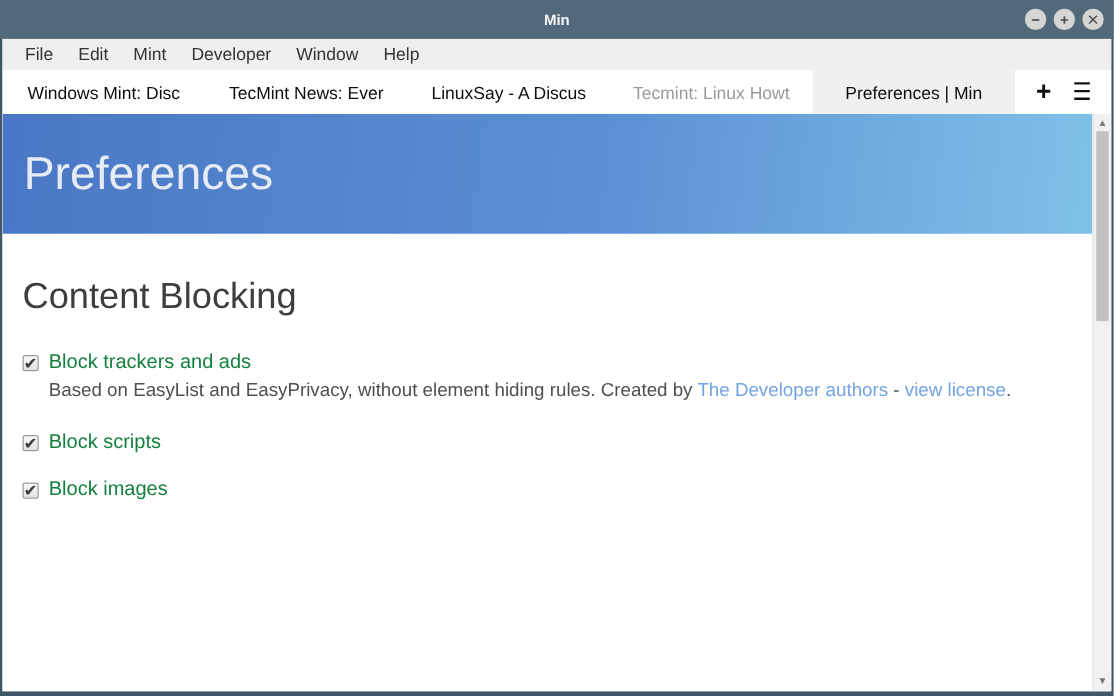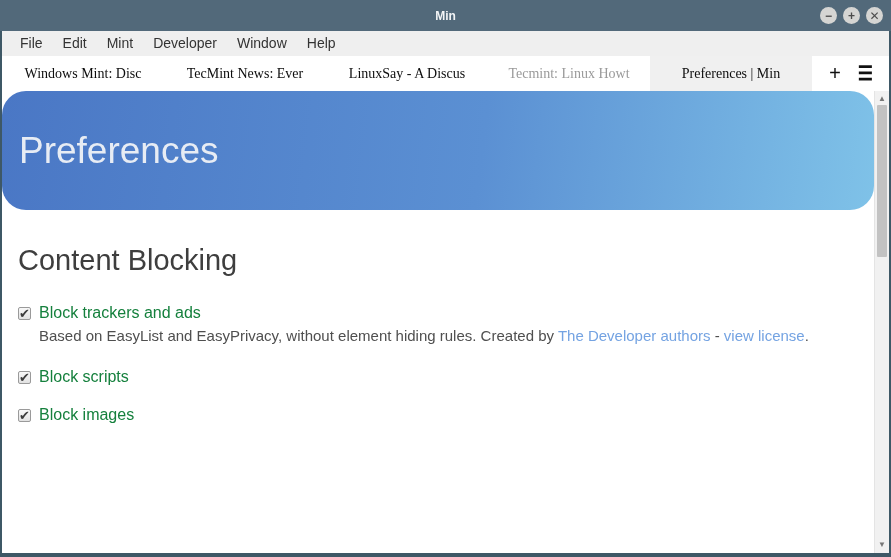--- a/index.html
+++ b/index.html
@@ -39,40 +39,40 @@
     height:25px; flex:0 0 25px;
     background:var(--menubar_bg,#efefef);
     display:flex; align-items:center; padding-left:8px;
   }
   .menu-item {
     padding:0 10px; font-size:14px; color:#333; line-height:25px;
   }
   
   .tabbar {
     height:35px; flex:0 0 35px; background:#fff;
-    display:flex; align-items:stretch;font-family:Liberation Serif, serif;
+    display:flex; align-items:stretch;
   }
   .tabs { width:810px; display:flex; }
   .tab {
     flex:1; display:flex; align-items:center; justify-content:center;
     font-size:14px; color:#0d0d0d; white-space:nowrap; overflow:hidden;
   }
   .tab.active { background:var(--active_tab_bg,#f0f0f0); }
   .tab.muted { color:var(--muted_tab,#9a9a9a); }
   .tab-actions { flex:1; display:flex; align-items:center; justify-content:space-evenly; }
   .icon-btn { font-weight:bold; color:#111; line-height:1; }
   .plus-glyph { font-size:21px; }
   .menu-glyph { font-size:17px; letter-spacing:-1px; transform:scaleY(1.15); }
   
   .content { flex:1; position:relative; background:#fff; overflow:hidden; min-height:0; }
   .scroll-area { margin-right:15px; height:100%; overflow:hidden; }
   .page-header {
-    height:119px;
+    height:96px;
     background:linear-gradient(97deg, var(--header_grad_start,#4a77c5) 0%, #5b90d3 55%, var(--header_grad_end,#7fc2e8) 100%);
-    display:flex; align-items:center; padding-left:17px;border-radius:24px;
+    display:flex; align-items:center; padding-left:17px;
   }
   .page-title { font-size:37px; font-weight:400; color:#e7ecf4; }
   .section { padding:0 16px; }
   .section-heading { font-size:29px; font-weight:400; color:#3e3e3e; }
   .sec1 .section-heading { margin-top:34px; }
   .sec2 .section-heading { margin-top:58px; }
   .setting { display:flex; flex-direction:column; }
   .setting-row { display:inline-flex; align-items:center; cursor:default; }
   .s-first { margin-top:26px; }
   .s-gap   { margin-top:21px; }

